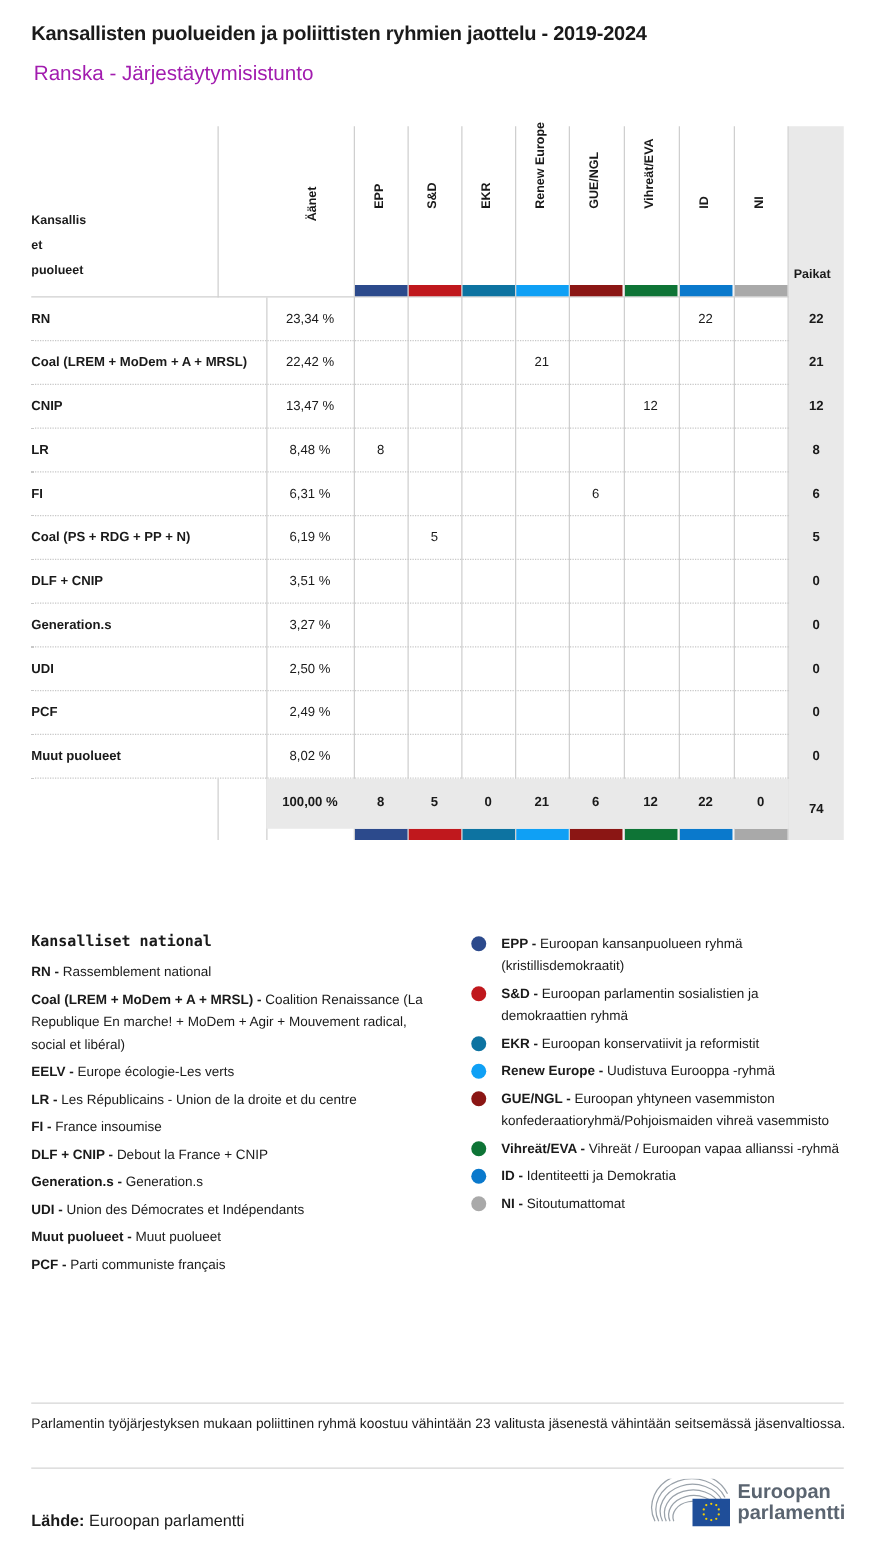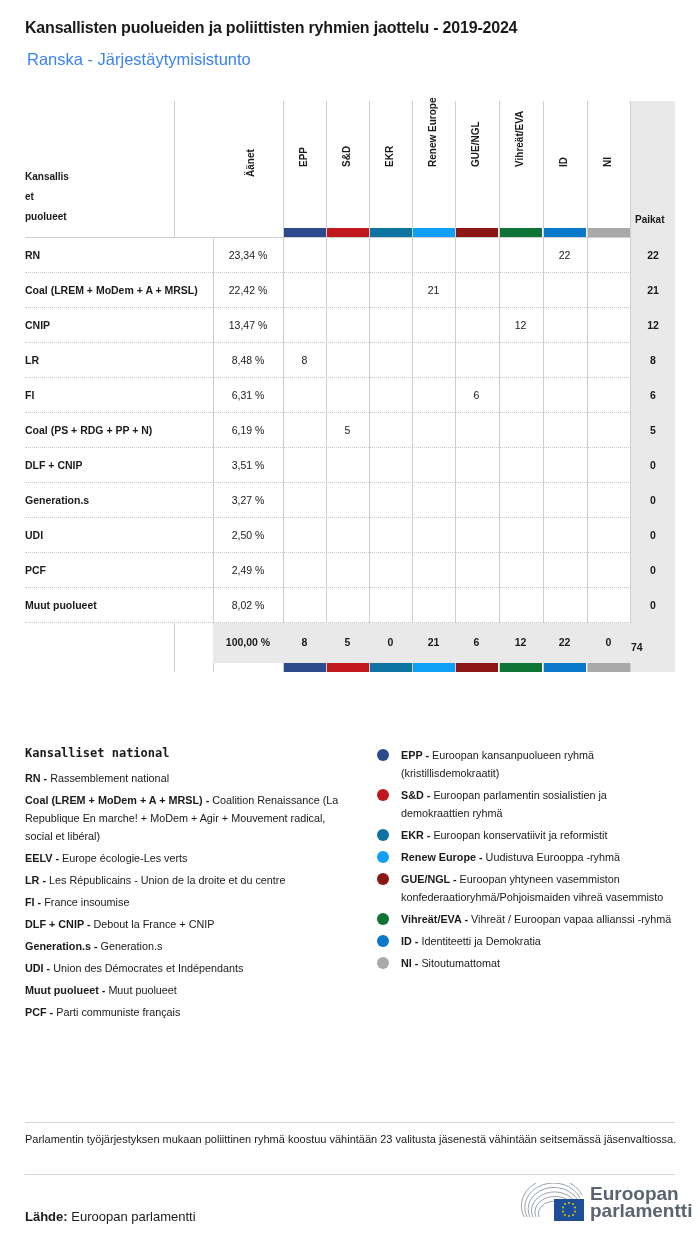--- a/index.html
+++ b/index.html
@@ -1,19 +1,19 @@
 <!DOCTYPE html>
 <html><head>
 <meta charset="utf-8">
 <style>
   * { box-sizing: border-box; margin: 0; padding: 0; }
   html, body { width: 700px; height: 1243px; background: #fff; overflow: hidden; }
   body { font-family: "Liberation Sans", "DejaVu Sans", sans-serif; color: #1a1a1a; position: relative; }
   .title { position: absolute; left: 25px; top: 19px; font-size: 16px; font-weight: bold; letter-spacing: -0.2px; }
-  .subtitle { position: absolute; left: 27px; top: 50px; font-size: 16.5px; color: #3b82f6; }
+  .subtitle { position: absolute; left: 27px; top: 50px; font-size: 16.5px; color: #a21caf; }
 
   
   .tbl { position: absolute; left: 25px; top: 101px; width: 650px; }
   .vline { position: absolute; width: 1px; background: #cfcfcf; }
   .paikat-bg { position: absolute; left: 606px; top: 0; width: 44px; background: #e9e9e9; }
   .hdr-party { position: absolute; left: 0; top: 66px; font-size: 10px; font-weight: bold; line-height: 20px; width: 80px; }
   .hdr-rot { position: absolute; font-size: 10px; font-weight: bold; transform-origin: left top; transform: rotate(-90deg); white-space: nowrap; }
   .hdr-paikat { position: absolute; left: 610px; top: 113px; font-size: 10px; font-weight: bold; }
   .colorbar { position: absolute; height: 9px; }
   .hdr-bottom { position: absolute; left: 0; top: 136px; width: 606px; height: 1px; background: #cfcfcf; }
@@ -22,39 +22,39 @@
   .row .sep { position: absolute; left: 0; bottom: 0; width: 606px; border-bottom: 1px dotted #c8c8c8; }
   .row .pname { position: absolute; left: 0; top: 0; line-height: 35px; font-size: 10.5px; font-weight: bold; white-space: nowrap; }
   .row .pct { position: absolute; left: 188px; width: 70px; top: 0; line-height: 35px; font-size: 10.5px; text-align: center; }
   .row .seat { position: absolute; top: 0; line-height: 35px; font-size: 10.5px; text-align: center; width: 43px; }
   .row .tot { position: absolute; left: 606px; width: 44px; top: 0; line-height: 35px; font-size: 10.5px; font-weight: bold; text-align: center; }
 
   .sumrow { position: absolute; top: 522px; left: 0; width: 650px; height: 48px; }
   .sumrow .sumbg { position: absolute; left: 188px; top: 0; width: 418px; height: 40px; background: #e9e9e9; }
   .sumrow .pct { position: absolute; left: 188px; width: 70px; top: 0; line-height: 38px; font-size: 10.5px; font-weight: bold; text-align: center; }
   .sumrow .seat { position: absolute; top: 0; line-height: 38px; width: 43px; text-align: center; font-size: 10.5px; font-weight: bold; }
-  .sumrow .tot { position: absolute; left: 606px; width: 44px; top: 0; line-height: 48px; font-size: 10.5px; font-weight: bold; }
+  .sumrow .tot { position: absolute; left: 606px; width: 44px; top: 0; line-height: 48px; font-size: 10.5px; font-weight: bold; text-align: center; }
 
   
   .leg-left { position: absolute; left: 25px; top: 746px; width: 330px; }
   .leg-left h3 { font-family: "DejaVu Sans Mono", monospace; font-size: 12px; font-weight: bold; margin-bottom: 9px; }
   .leg-left .li { font-size: 10.8px; line-height: 18px; margin-bottom: 4px; }
   .leg-left .li b { font-weight: bold; }
   .leg-right { position: absolute; left: 377px; top: 746px; width: 300px; }
   .leg-right h3 { font-size: 10.5px; font-weight: bold; margin-bottom: 12px; }
   .leg-right .li { position: relative; padding-left: 24px; font-size: 10.8px; line-height: 18px; margin-bottom: 4px; }
   .leg-right .dot { position: absolute; left: 0; top: 3px; width: 12px; height: 12px; border-radius: 50%; }
 
   .hr1 { position: absolute; left: 25px; top: 1122px; width: 650px; height: 1px; background: #d5d5d5; }
   .note { position: absolute; left: 25px; top: 1130px; width: 655px; font-size: 11px; line-height: 18px; }
   .hr2 { position: absolute; left: 25px; top: 1174px; width: 650px; height: 1px; background: #d5d5d5; }
   .source { position: absolute; left: 25px; top: 1209px; font-size: 13px; }
   .source b { font-weight: bold; }
   .logo { position: absolute; left: 518px; top: 1183px; width: 160px; height: 42px; }
-  .logo-text { position: absolute; left: 72px; top: 2px; font-size: 19px; line-height: 17px; color: #5a6470; font-weight: bold; }
+  .logo-text { position: absolute; left: 72px; top: 2px; font-size: 16px; line-height: 17px; color: #5a6470; font-weight: bold; }
 </style>
 </head>
 <body>
 
 <div class="title">Kansallisten puolueiden ja poliittisten ryhmien jaottelu - 2019-2024</div>
 <div class="subtitle">Ranska - Järjestäytymisistunto</div>
 
 <div class="tbl" id="tbl">
   <div class="paikat-bg" style="height:571px;"></div>
   <div class="hdr-party">Kansallis<br>et<br>puolueet</div>

